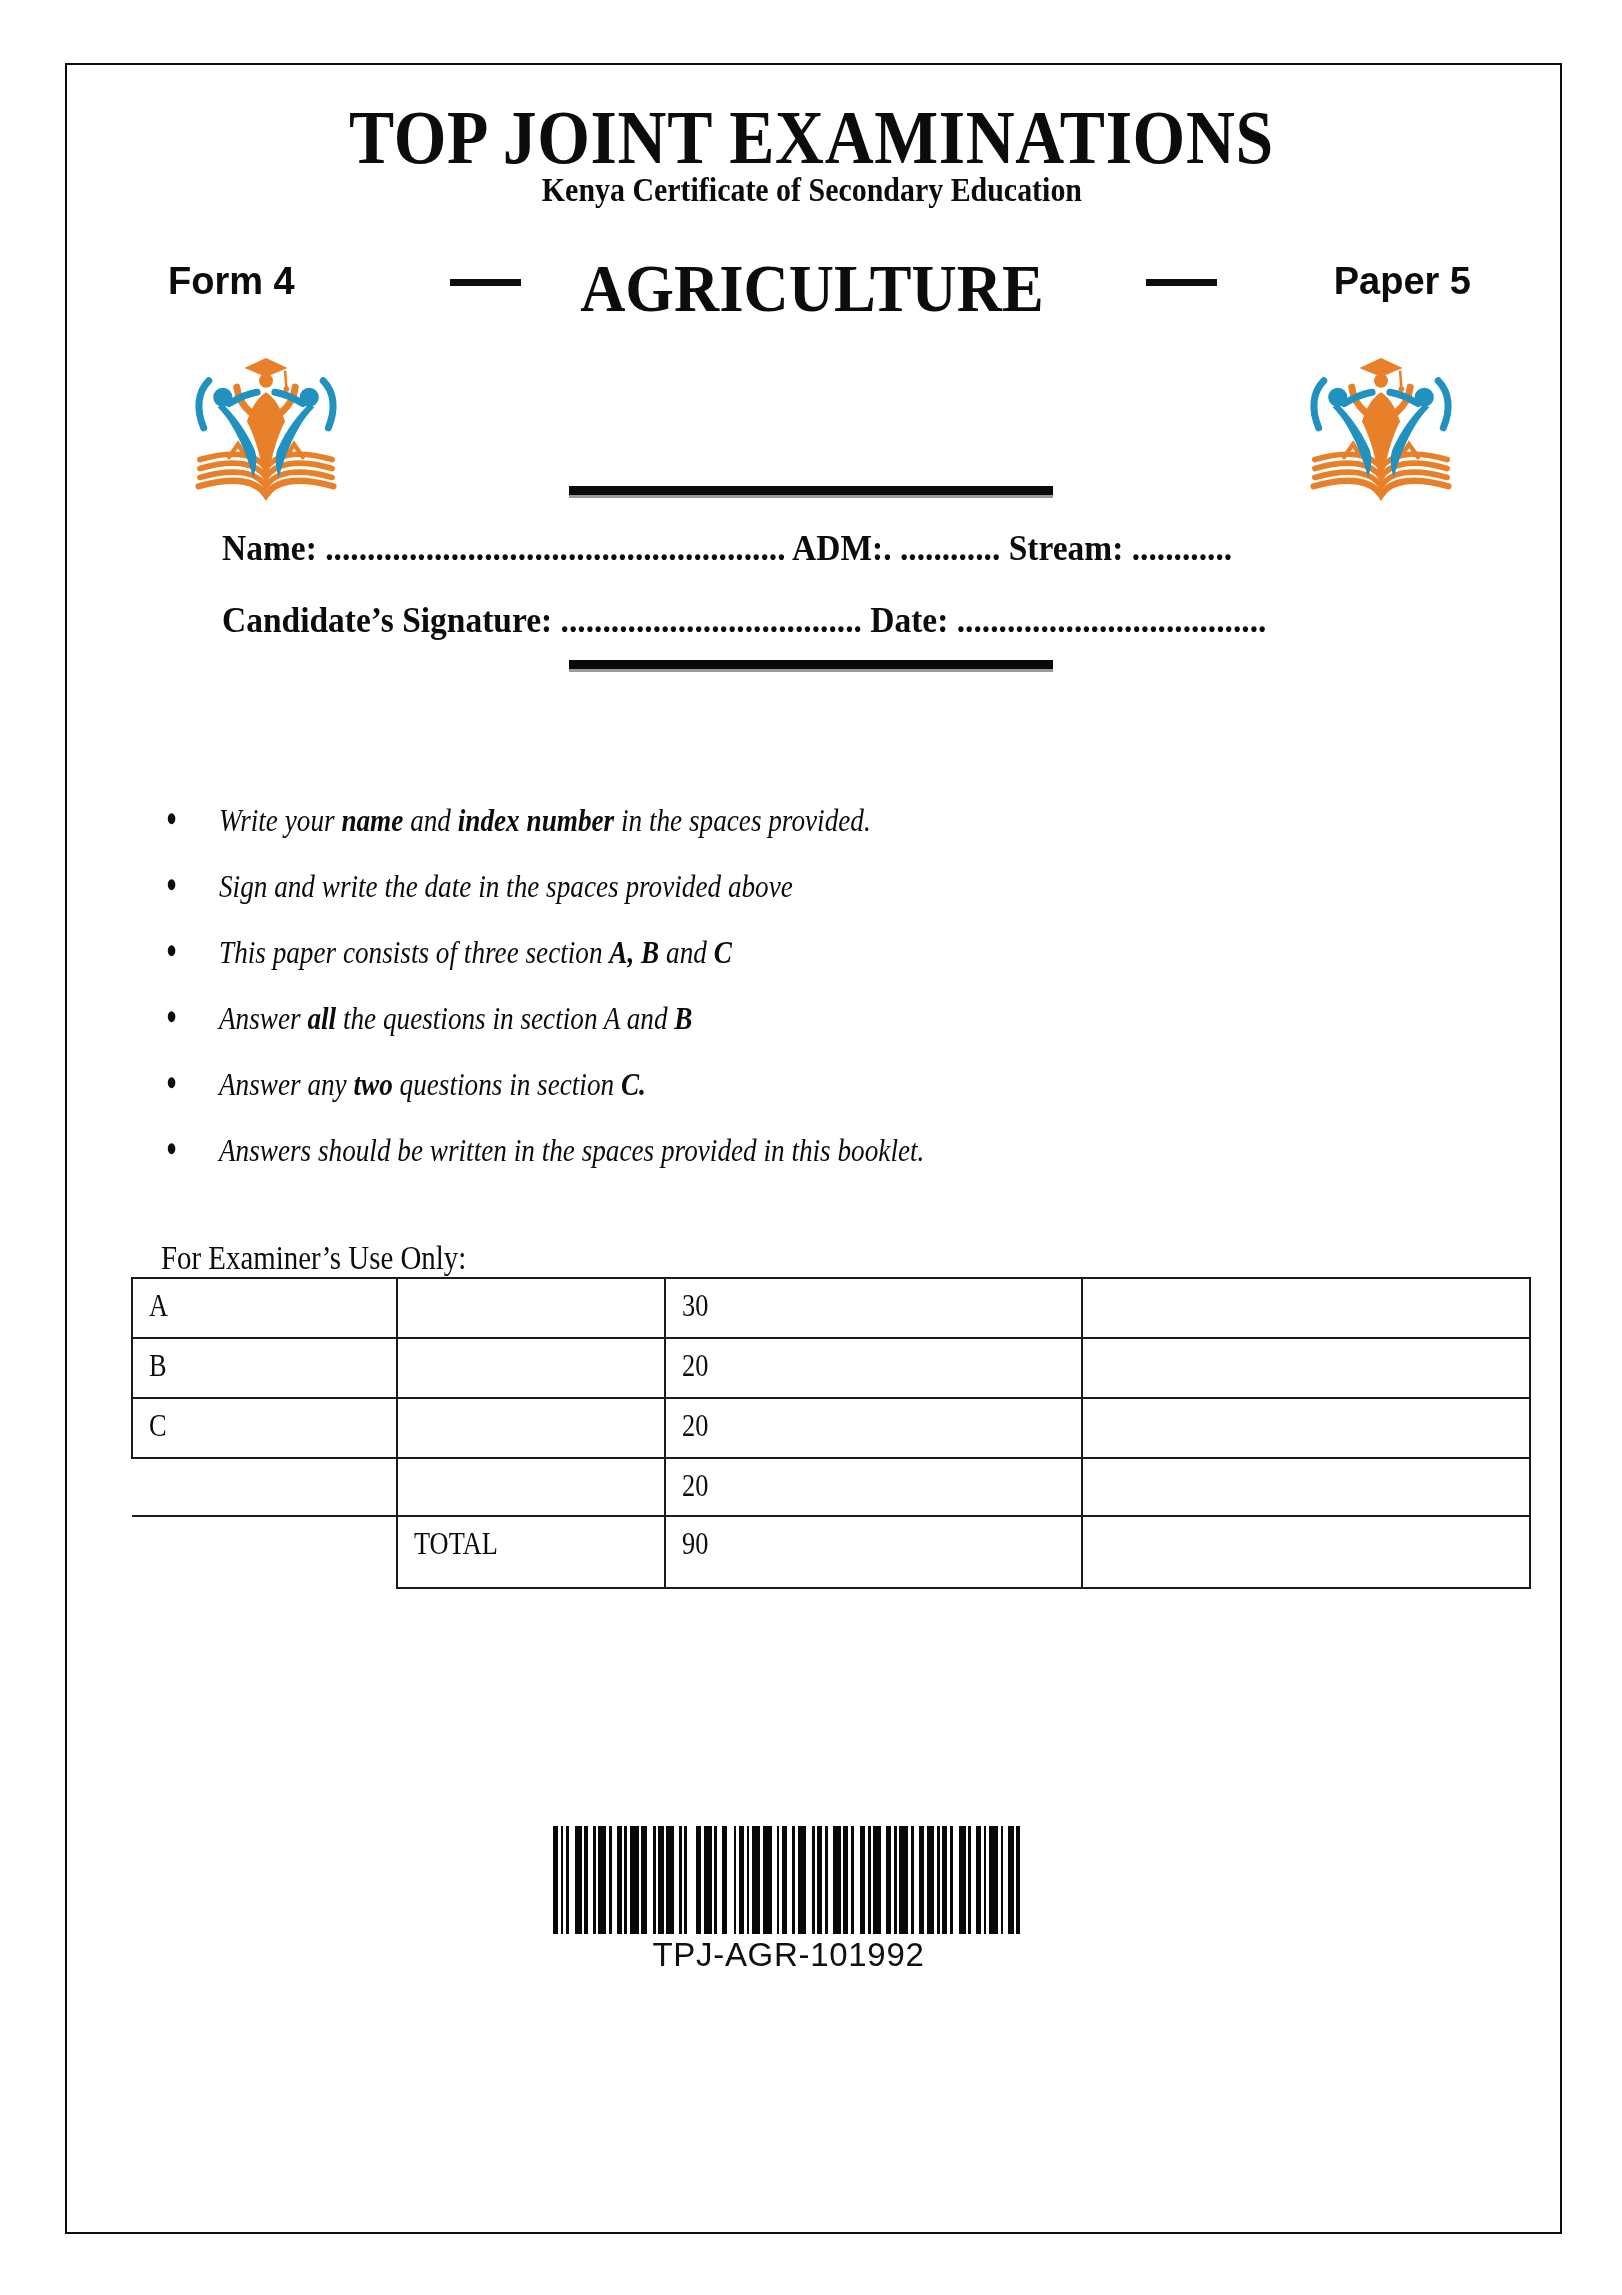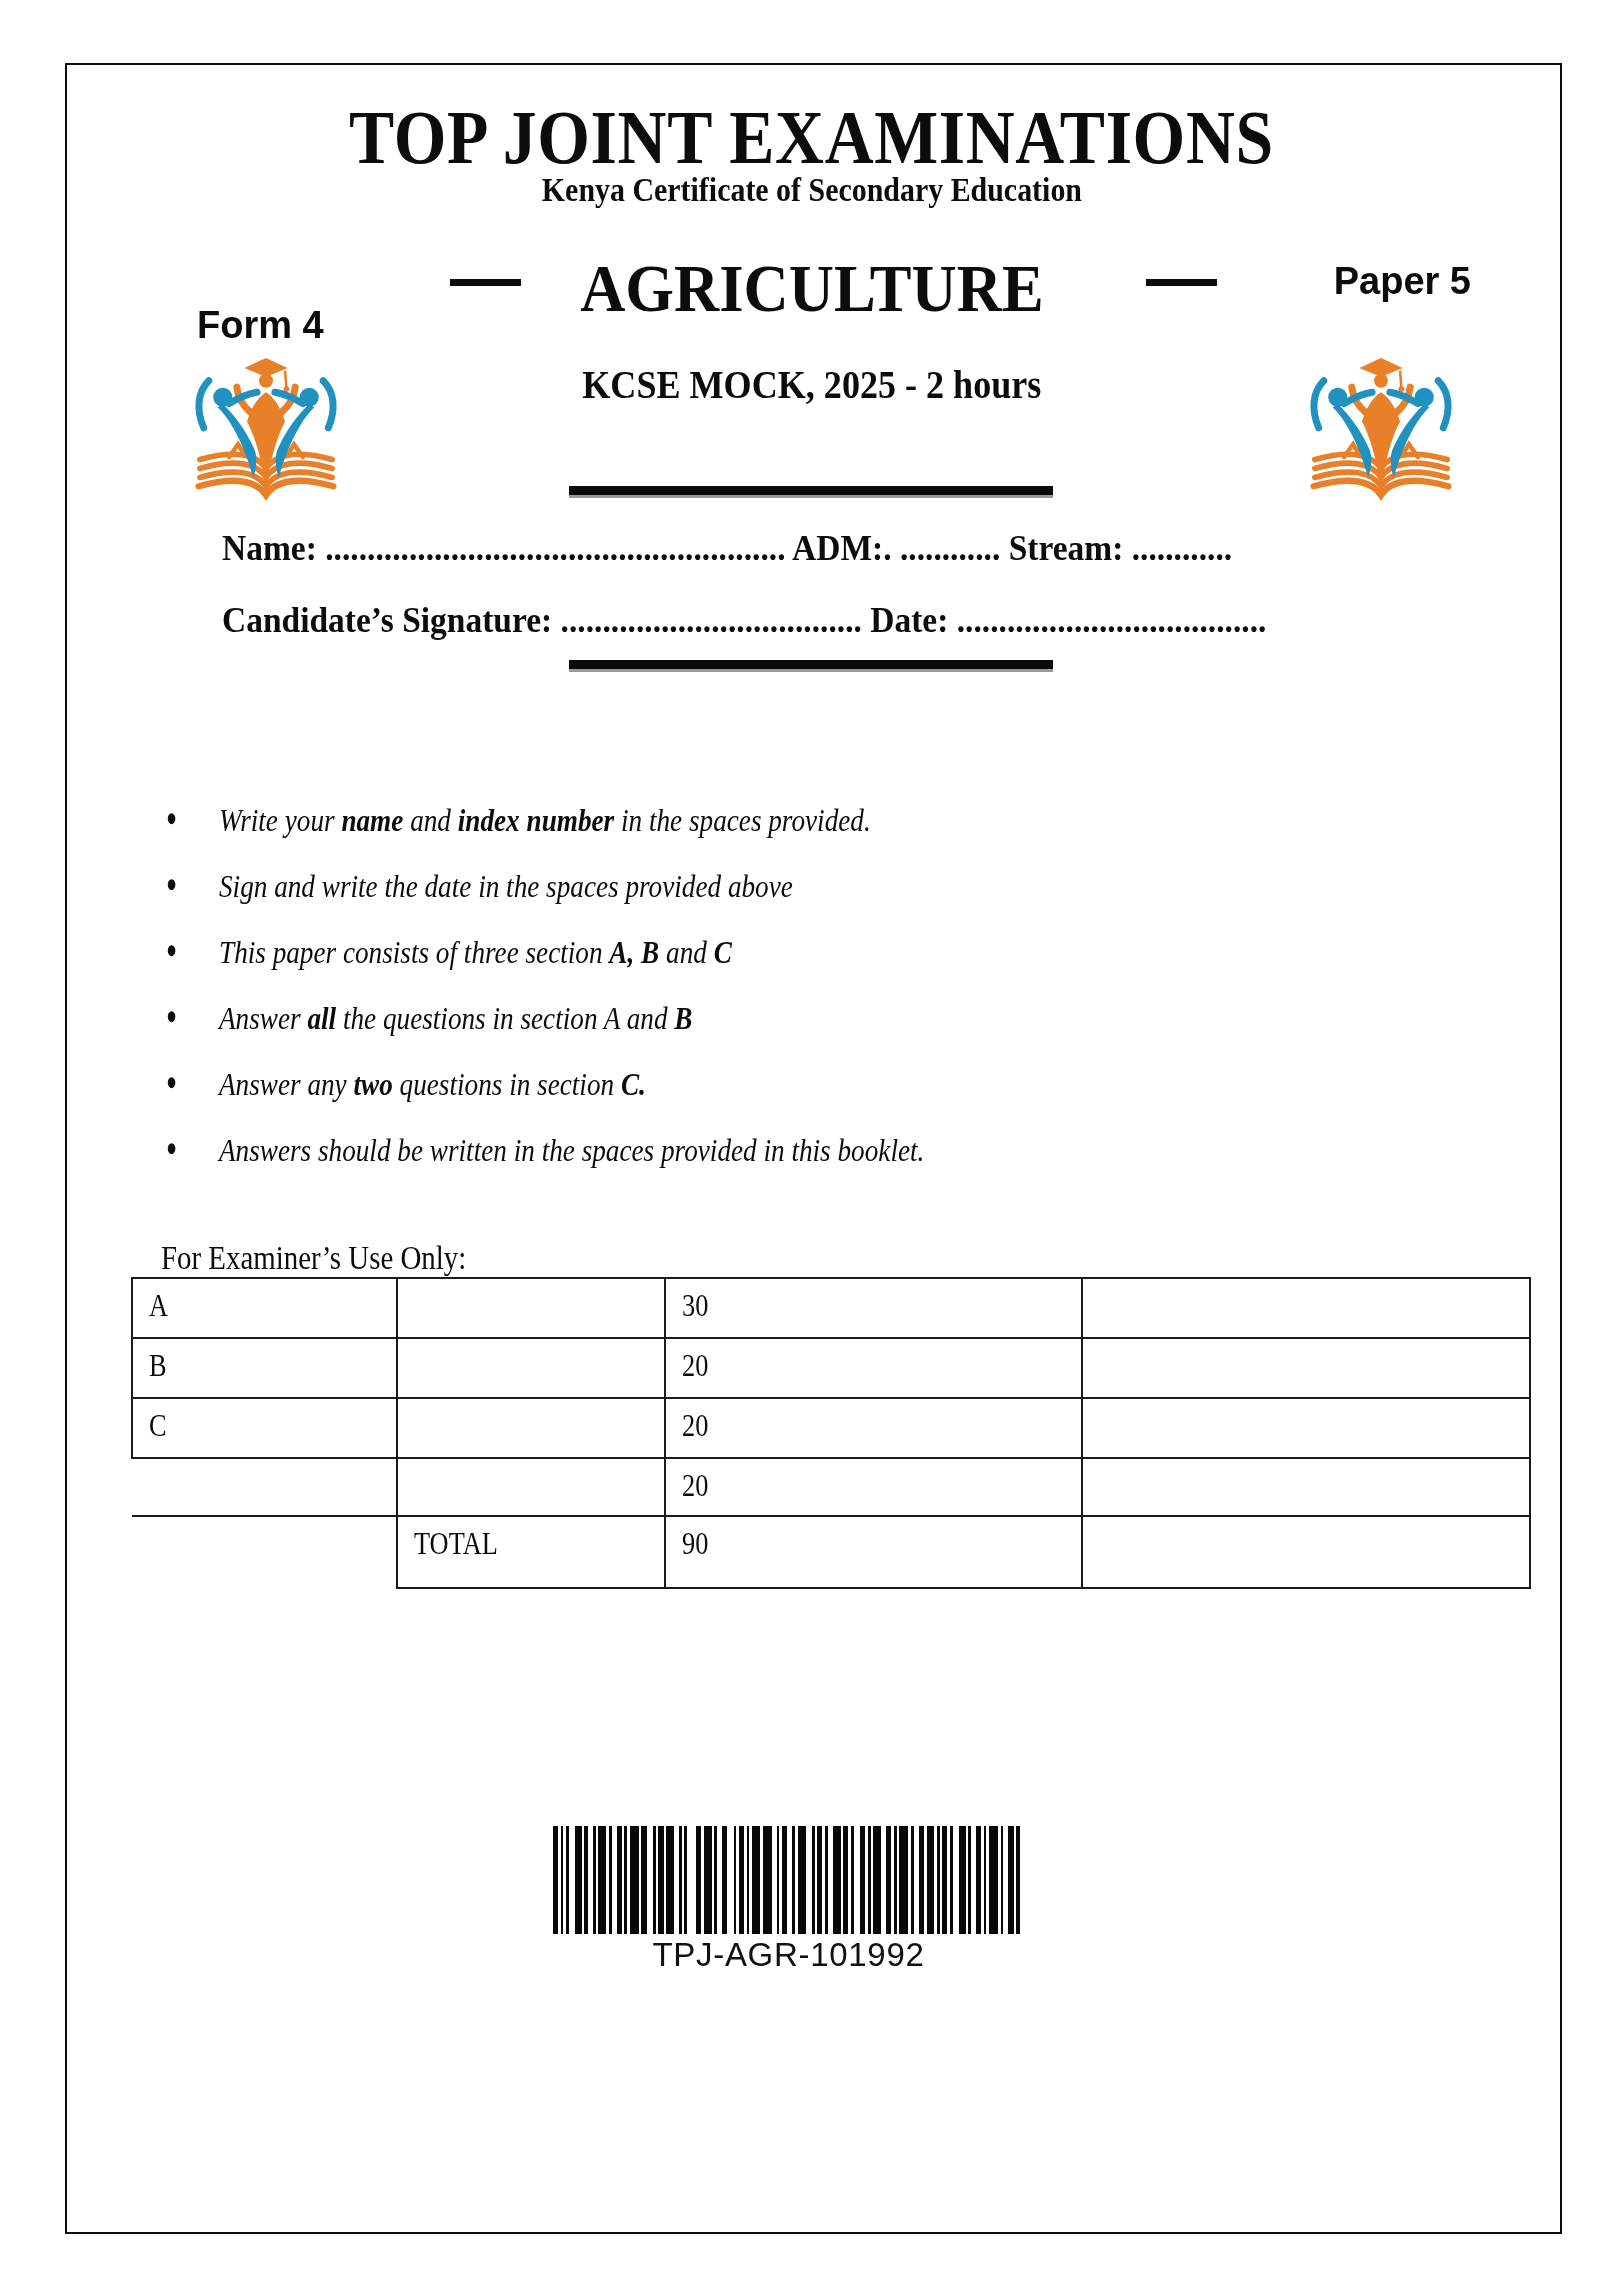--- a/index.html
+++ b/index.html
@@ -7,21 +7,21 @@
         font-family:"Liberation Serif", serif;color:#0c0c0c;}
   .frame{position:absolute;left:65px;top:63px;width:1497px;height:2171px;
          border:2.6px solid #0d0d0d;box-sizing:border-box;}
   .center{position:absolute;left:0;width:1623px;text-align:center;}
   .cond{display:inline-block;transform:scaleX(.88);transform-origin:center;white-space:nowrap;}
   .cond-l{display:inline-block;transform:scaleX(.88);transform-origin:left center;white-space:nowrap;}
   .title{top:93px;font-size:77px;font-weight:bold;letter-spacing:0.7px;}
   .subtitle{top:171px;font-size:34px;font-weight:bold;}
   .subject-row-item{position:absolute;font-family:"Liberation Sans", sans-serif;
          font-weight:bold;font-size:38px;top:260px;}
-  .form-label{left:197px;margin-top:44px;}
+  .form-label{left:168px;}
   .paper-label{right:152px;}
   .subject-title{top:249px;font-size:68px;font-weight:bold;}
   .subject-title .cond{transform:scaleX(.92);}
   .dash{position:absolute;top:279px;width:71px;height:7.2px;background:#0d0d0d;}
   .dash1{left:450px;} .dash2{left:1146px;}
   .session{top:360px;font-size:41px;font-weight:bold;}
   .logo{position:absolute;top:335px;width:156px;height:178px;}
   .logo-left{left:188px;} .logo-right{left:1303px;}
   .rule-bar{position:absolute;left:569px;width:484px;height:9.2px;background:#0a0a0a;
             border-bottom:3.3px solid #9a9a9a;}
@@ -137,21 +137,20 @@
       <path class="arm" d="M62,108 C78,98 94,92 106,90"></path>
     </g>
     <g class="person-blue" transform="translate(240,0) scale(-1,1)">
       <circle class="solid" cx="52" cy="98" r="15"></circle>
       <path class="solid" d="M44,114 C62,130 84,168 100,224 C106,206 106,192 102,180 C88,148 68,124 52,108 Z"></path>
       <path class="arm" d="M22,146 C10,118 12,90 30,72"></path>
       <path class="arm" d="M62,108 C78,98 94,92 106,90"></path>
     </g>
   </svg>
 
-  <div class="center session"><span class="cond">KCSE MOCK, 2025 - 2 hours</span></div>
 
   <div class="rule-bar bar1"></div>
 
   <div class="fill-line sig-line"><span class="cond-l">Candidate’s Signature: .................................... Date: .....................................</span></div>
   <div class="fill-line name-line"><span class="cond-l">Name: ....................................................... ADM:. ............ Stream: ............</span></div>
 
   <div class="rule-bar bar2"></div>
 
 
   <ul class="instr-list">

